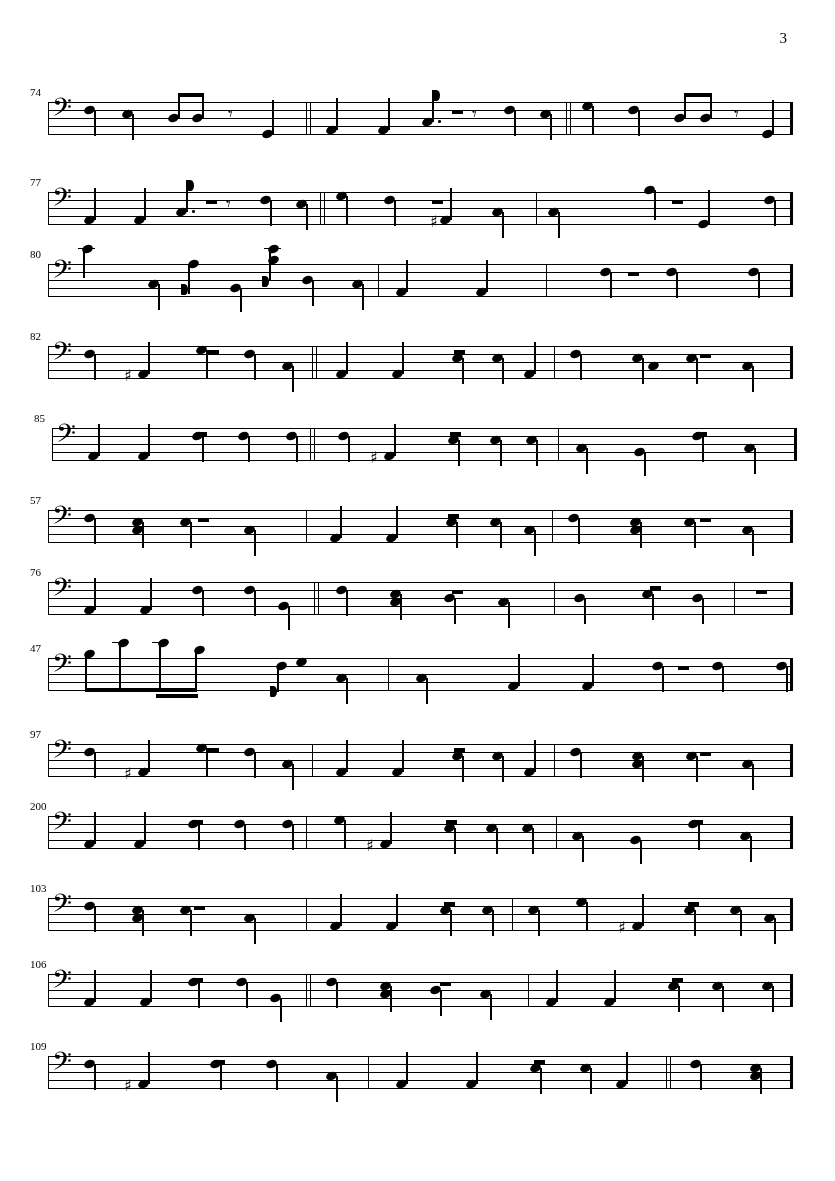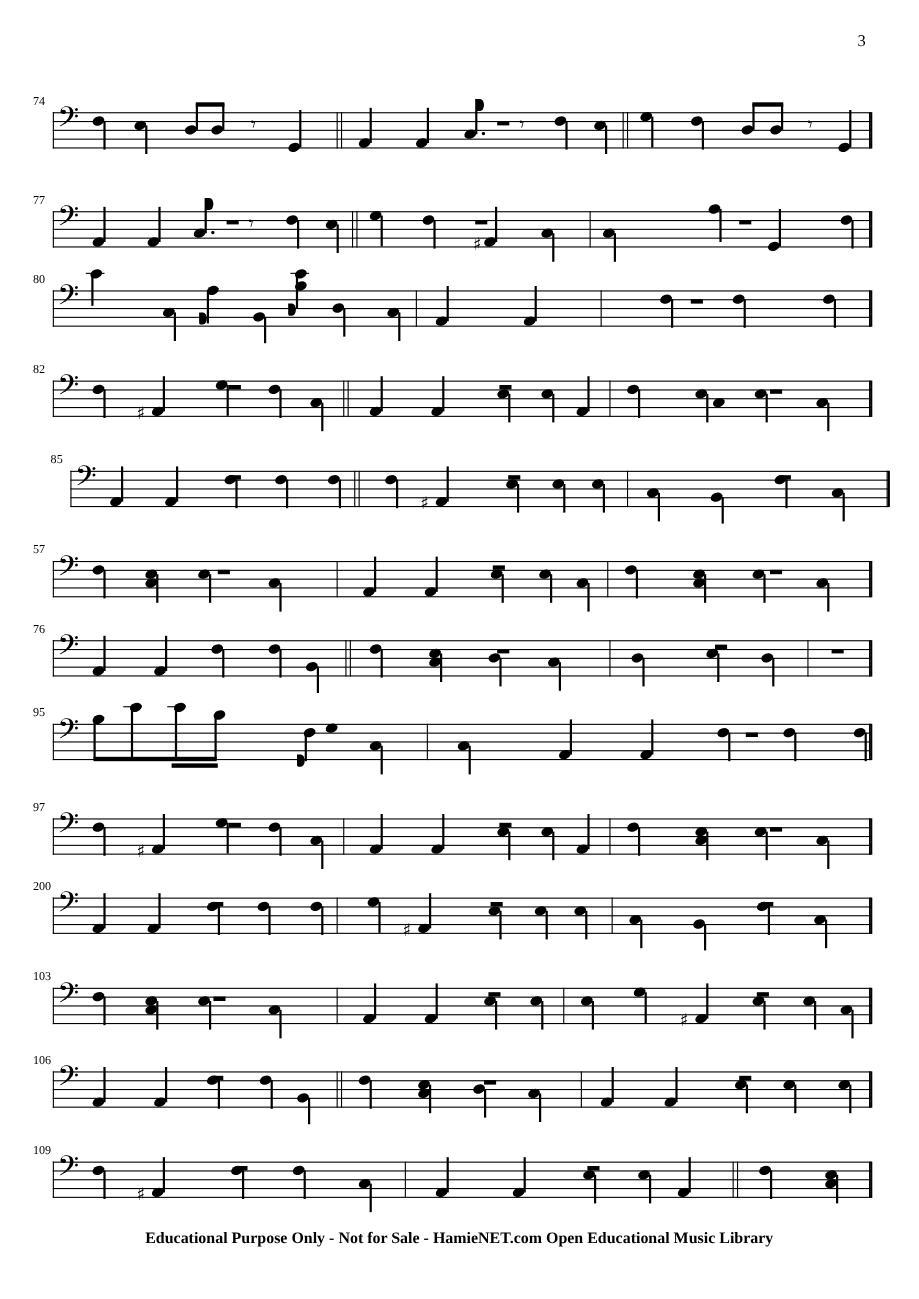--- a/index.html
+++ b/index.html
@@ -383,21 +383,21 @@
           <div class="stem" style="left:594px; top:12px; height:26px;"></div>
         <div class="note" style="left:600px; top:16px;"></div>
         <div class="note" style="left:638px; top:8px;"></div>
           <div class="stem" style="left:648px; top:12px; height:26px;"></div>
         <div class="rest-bar" style="left:652px; top:8px;"></div>
         <div class="note" style="left:694px; top:16px;"></div>
           <div class="stem" style="left:704px; top:20px; height:26px;"></div>
       </div>
     </div>
 
-    <div class="system" style="top: 412px; position: absolute; left: 16px; width: 739px;">
+    <div class="system" style="top: 412px; position: absolute; left: 4px; width: 739px;">
       <div class="measure-number">85</div>
       <div class="staff">
         <div class="line l0"></div>
           <div class="line l1"></div>
           <div class="line l2"></div>
           <div class="line l3"></div>
           <div class="line l4"></div>
         <div class="clef">𝄢</div>
 
         <div class="barline" style="left:0px;"></div>
@@ -541,21 +541,21 @@
         <div class="note" style="left:594px; top:8px;"></div>
           <div class="stem" style="left:604px; top:12px; height:26px;"></div>
         <div class="rest-bar" style="left:602px; top:4px;"></div>
         <div class="note" style="left:644px; top:12px;"></div>
           <div class="stem" style="left:654px; top:16px; height:26px;"></div>
         <div class="rest-bar" style="left:708px; top:8px;"></div>
       </div>
     </div>
 
     <div class="system" style="top: 642px; position: absolute; left: 0px; width: 835px;">
-      <div class="measure-number">95</div>
+      <div class="measure-number">47</div>
       <div class="staff">
         <div class="line l0"></div>
           <div class="line l1"></div>
           <div class="line l2"></div>
           <div class="line l3"></div>
           <div class="line l4"></div>
         <div class="clef">𝄢</div>
 
         <div class="barline" style="left:0px;"></div>
         <div class="barline" style="left:340px;"></div>
@@ -858,15 +858,14 @@
         <div class="note" style="left:642px; top:4px;"></div>
           <div class="stem" style="left:652px; top:8px; height:26px;"></div>
         <div class="note" style="left:702px; top:8px;"></div>
           <div class="stem" style="left:712px; top:12px; height:26px;"></div>
         <div class="note" style="left:702px; top:16px;"></div>
       </div>
     </div>
 
   </div>
 
-  <div class="footer">Educational Purpose Only - Not for Sale - HamieNET.com Open Educational Music Library</div>
 
 </div>
 
 </body></html>

